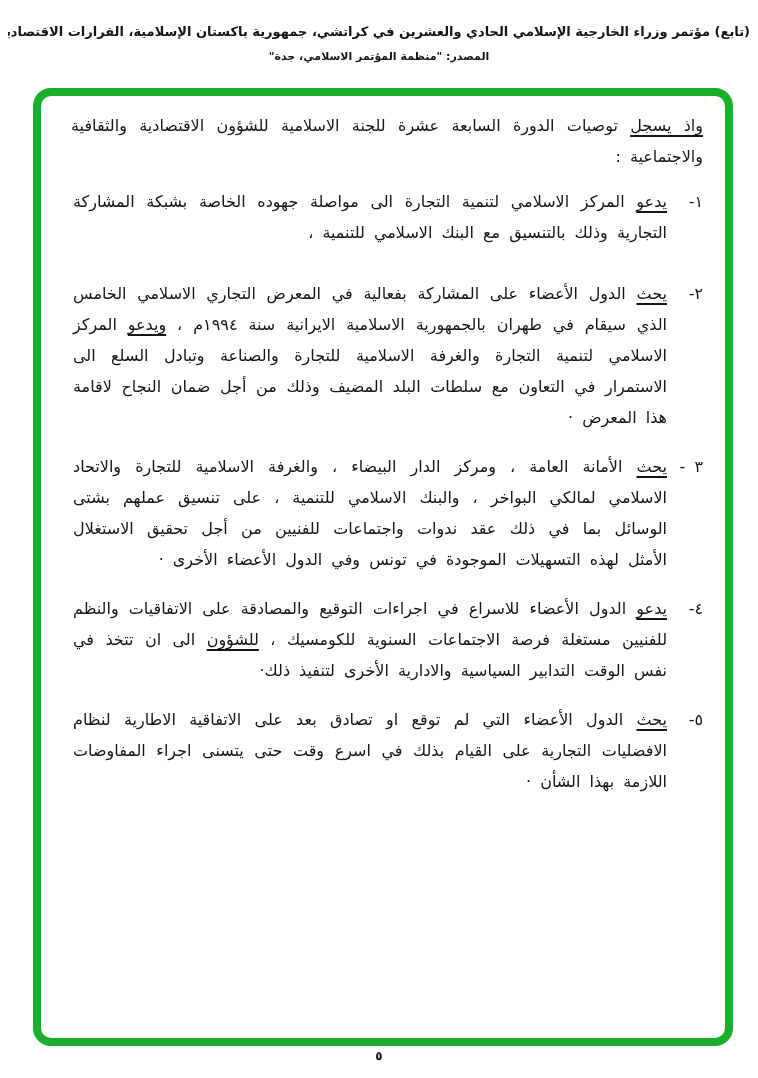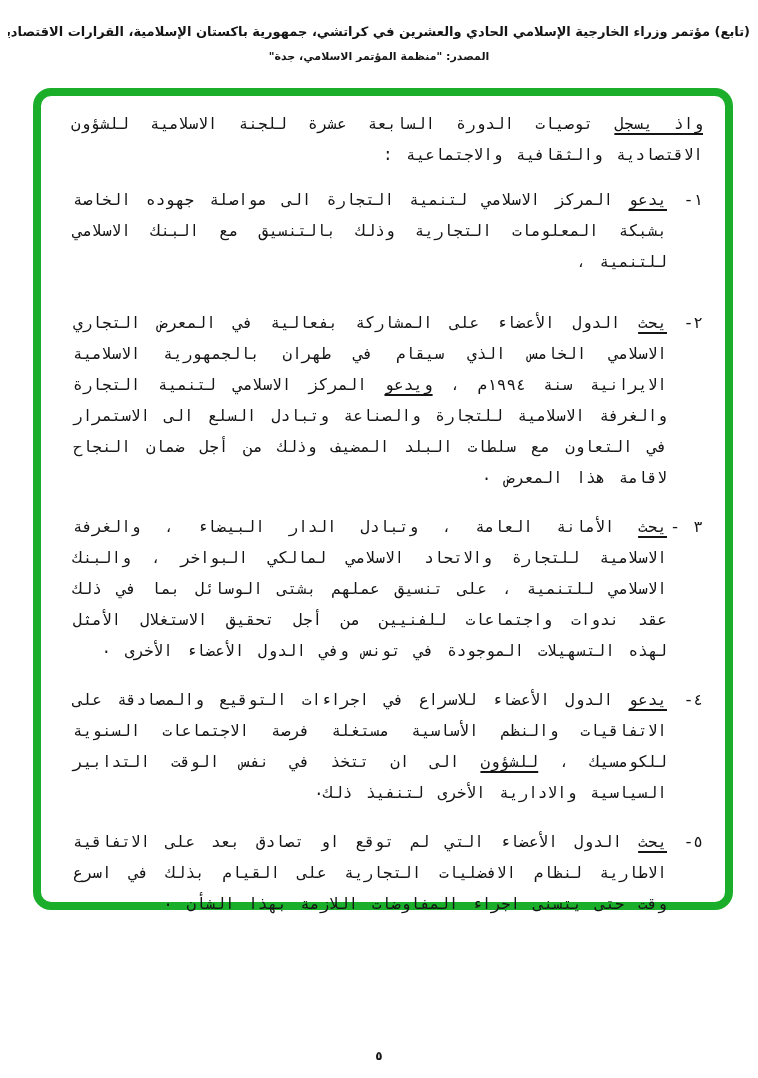--- a/index.html
+++ b/index.html
@@ -19,26 +19,25 @@
     letter-spacing: 0px;
   }
   .header-line2 {
     direction: rtl; text-align: center;
     font-size: 11px; font-weight: bold;
     margin-top: 11px;
   }
   .green-box {
     position: absolute;
     left: 33px; top: 88px;
-    width: 700px; height: 822px;
+    width: 700px; height: 958px;
     box-sizing: border-box;
     border: 8px solid #1bae2b;
     border-radius: 18px;
     background: #ffffff;
-    font-family: Liberation Mono, monospace;
   }
   .content {
     position: absolute;
     top: 14px; right: 22px; left: 30px; bottom: 10px;
     direction: rtl;
     font-size: 16px;
     line-height: 31px;
     word-spacing: 4px;
     text-align: justify;
   }
@@ -70,36 +69,36 @@
   <div class="header-line2">المصدر: "منظمة المؤتمر الاسلامي، جدة"</div>
 </div>
 
 <div class="green-box" style="border-color: rgb(27, 174, 43);">
   <div class="content">
 
     <p class="intro"><span class="u">واذ يسجل</span><span> توصيات الدورة السابعة عشرة للجنة الاسلامية للشؤون الاقتصادية والثقافية والاجتماعية :</span></p>
 
     <div class="item first">
       <div class="item-marker">١-</div>
-      <div class="item-body"><span class="u">يدعو</span><span> المركز الاسلامي لتنمية التجارة الى مواصلة جهوده الخاصة بشبكة المعلومات التجارية وذلك بالتنسيق مع البنك الاسلامي للتنمية ،</span><span class="u"></span><span></span></div>
+      <div class="item-body"><span class="u">يدعو</span><span> المركز الاسلامي لتنمية التجارة الى مواصلة جهوده الخاصة بشبكة المشاركة التجارية وذلك بالتنسيق مع البنك الاسلامي للتنمية ،</span><span class="u"></span><span></span></div>
     </div>
 
     <div class="item">
       <div class="item-marker">٢-</div>
       <div class="item-body"><span class="u">يحث</span><span> الدول الأعضاء على المشاركة بفعالية في المعرض التجاري الاسلامي الخامس الذي سيقام في طهران بالجمهورية الاسلامية الايرانية سنة ١٩٩٤م ، </span><span class="u">ويدعو</span><span> المركز الاسلامي لتنمية التجارة والغرفة الاسلامية للتجارة والصناعة وتبادل السلع الى الاستمرار في التعاون مع سلطات البلد المضيف وذلك من أجل ضمان النجاح لاقامة هذا المعرض ·</span></div>
     </div>
 
     <div class="item">
       <div class="item-marker">٣ -</div>
-      <div class="item-body"><span class="u">يحث</span><span> الأمانة العامة ، وتبادل الدار البيضاء ، والغرفة الاسلامية للتجارة والاتحاد الاسلامي لمالكي البواخر ، والبنك الاسلامي للتنمية ، على تنسيق عملهم بشتى الوسائل بما في ذلك عقد ندوات واجتماعات للفنيين من أجل تحقيق الاستغلال الأمثل لهذه التسهيلات الموجودة في تونس وفي الدول الأعضاء الأخرى ·</span><span class="u"></span><span></span></div>
+      <div class="item-body"><span class="u">يحث</span><span> الأمانة العامة ، ومركز الدار البيضاء ، والغرفة الاسلامية للتجارة والاتحاد الاسلامي لمالكي البواخر ، والبنك الاسلامي للتنمية ، على تنسيق عملهم بشتى الوسائل بما في ذلك عقد ندوات واجتماعات للفنيين من أجل تحقيق الاستغلال الأمثل لهذه التسهيلات الموجودة في تونس وفي الدول الأعضاء الأخرى ·</span><span class="u"></span><span></span></div>
     </div>
 
     <div class="item">
       <div class="item-marker">٤-</div>
-      <div class="item-body"><span class="u">يدعو</span><span> الدول الأعضاء للاسراع في اجراءات التوقيع والمصادقة على الاتفاقيات والنظم الأساسية مستغلة فرصة الاجتماعات السنوية للكومسيك ، </span><span class="u">للشؤون</span><span> الى ان تتخذ في نفس الوقت التدابير السياسية والادارية الأخرى لتنفيذ ذلك·</span></div>
+      <div class="item-body"><span class="u">يدعو</span><span> الدول الأعضاء للاسراع في اجراءات التوقيع والمصادقة على الاتفاقيات والنظم للفنيين مستغلة فرصة الاجتماعات السنوية للكومسيك ، </span><span class="u">للشؤون</span><span> الى ان تتخذ في نفس الوقت التدابير السياسية والادارية الأخرى لتنفيذ ذلك·</span></div>
     </div>
 
     <div class="item">
       <div class="item-marker">٥-</div>
       <div class="item-body"><span class="u">يحث</span><span> الدول الأعضاء التي لم توقع او تصادق بعد على الاتفاقية الاطارية لنظام الافضليات التجارية على القيام بذلك في اسرع وقت حتى يتسنى اجراء المفاوضات اللازمة بهذا الشأن ·</span><span class="u"></span><span></span></div>
     </div>
 
   </div>
 </div>
 

